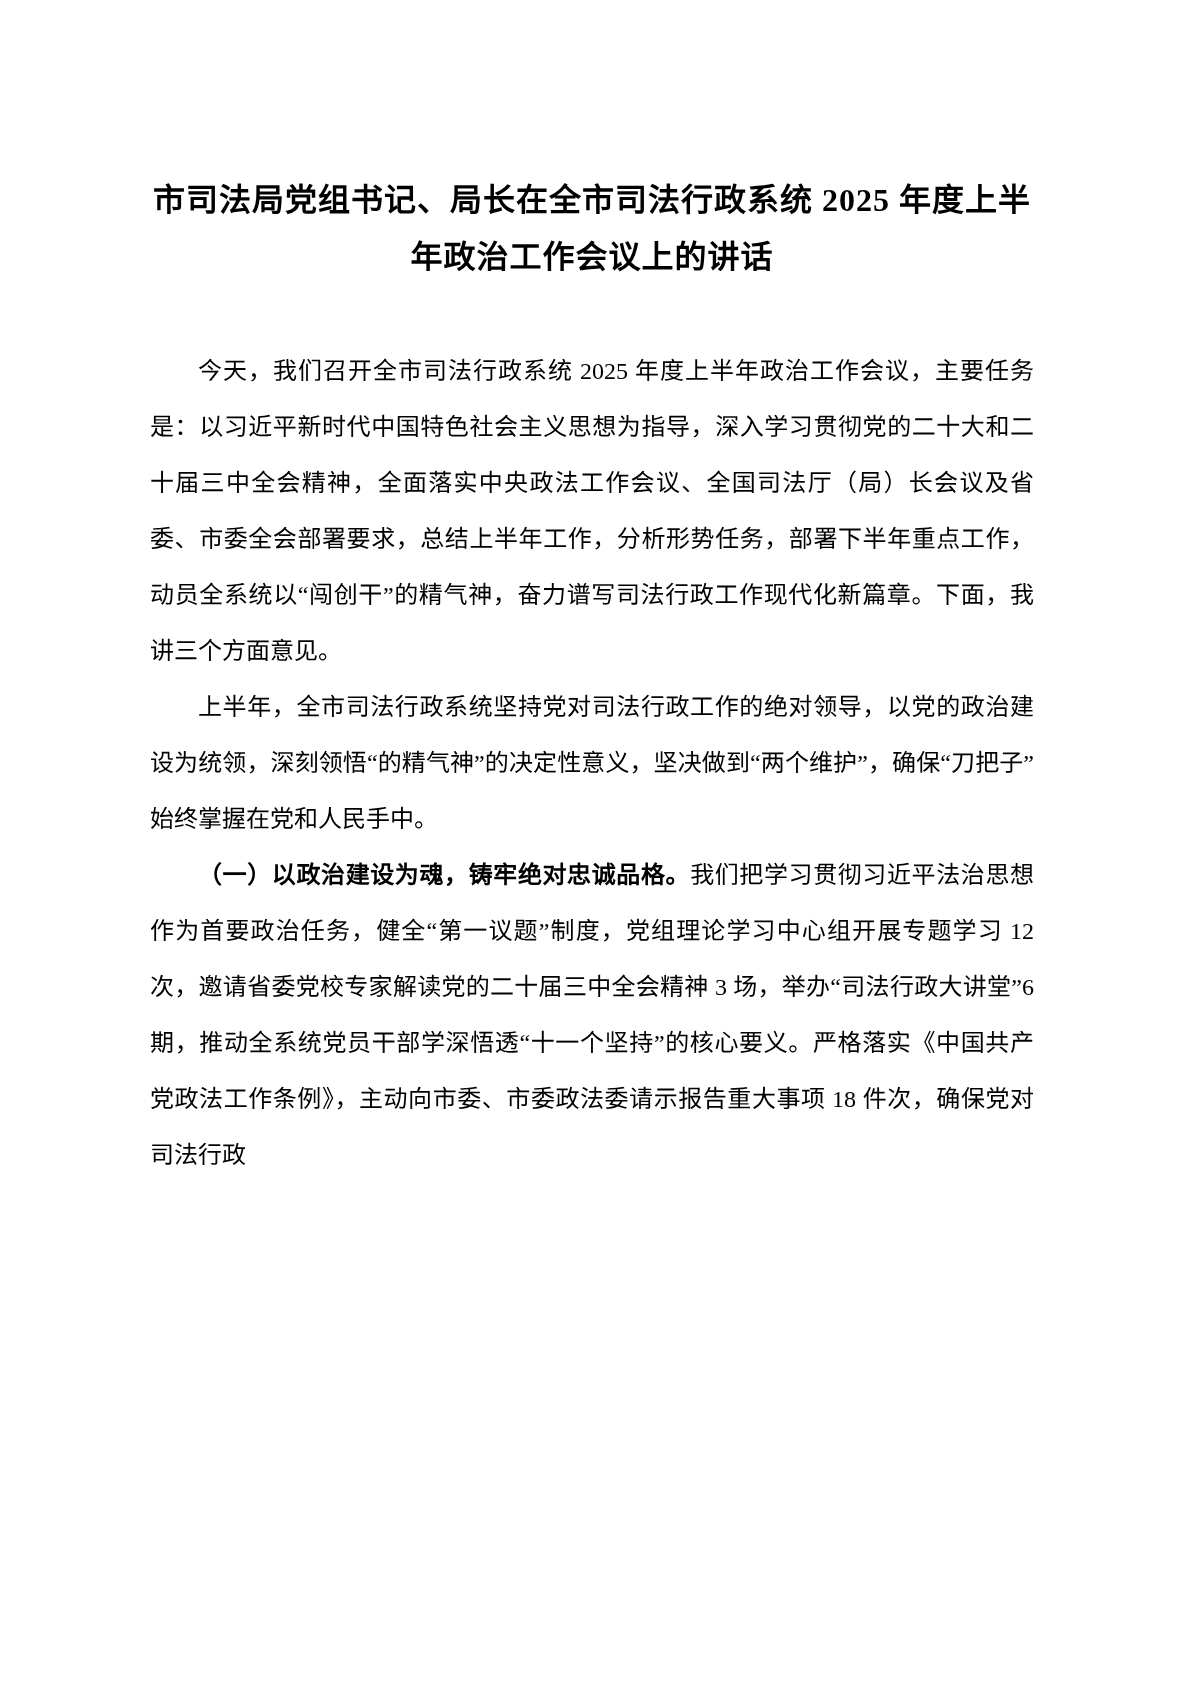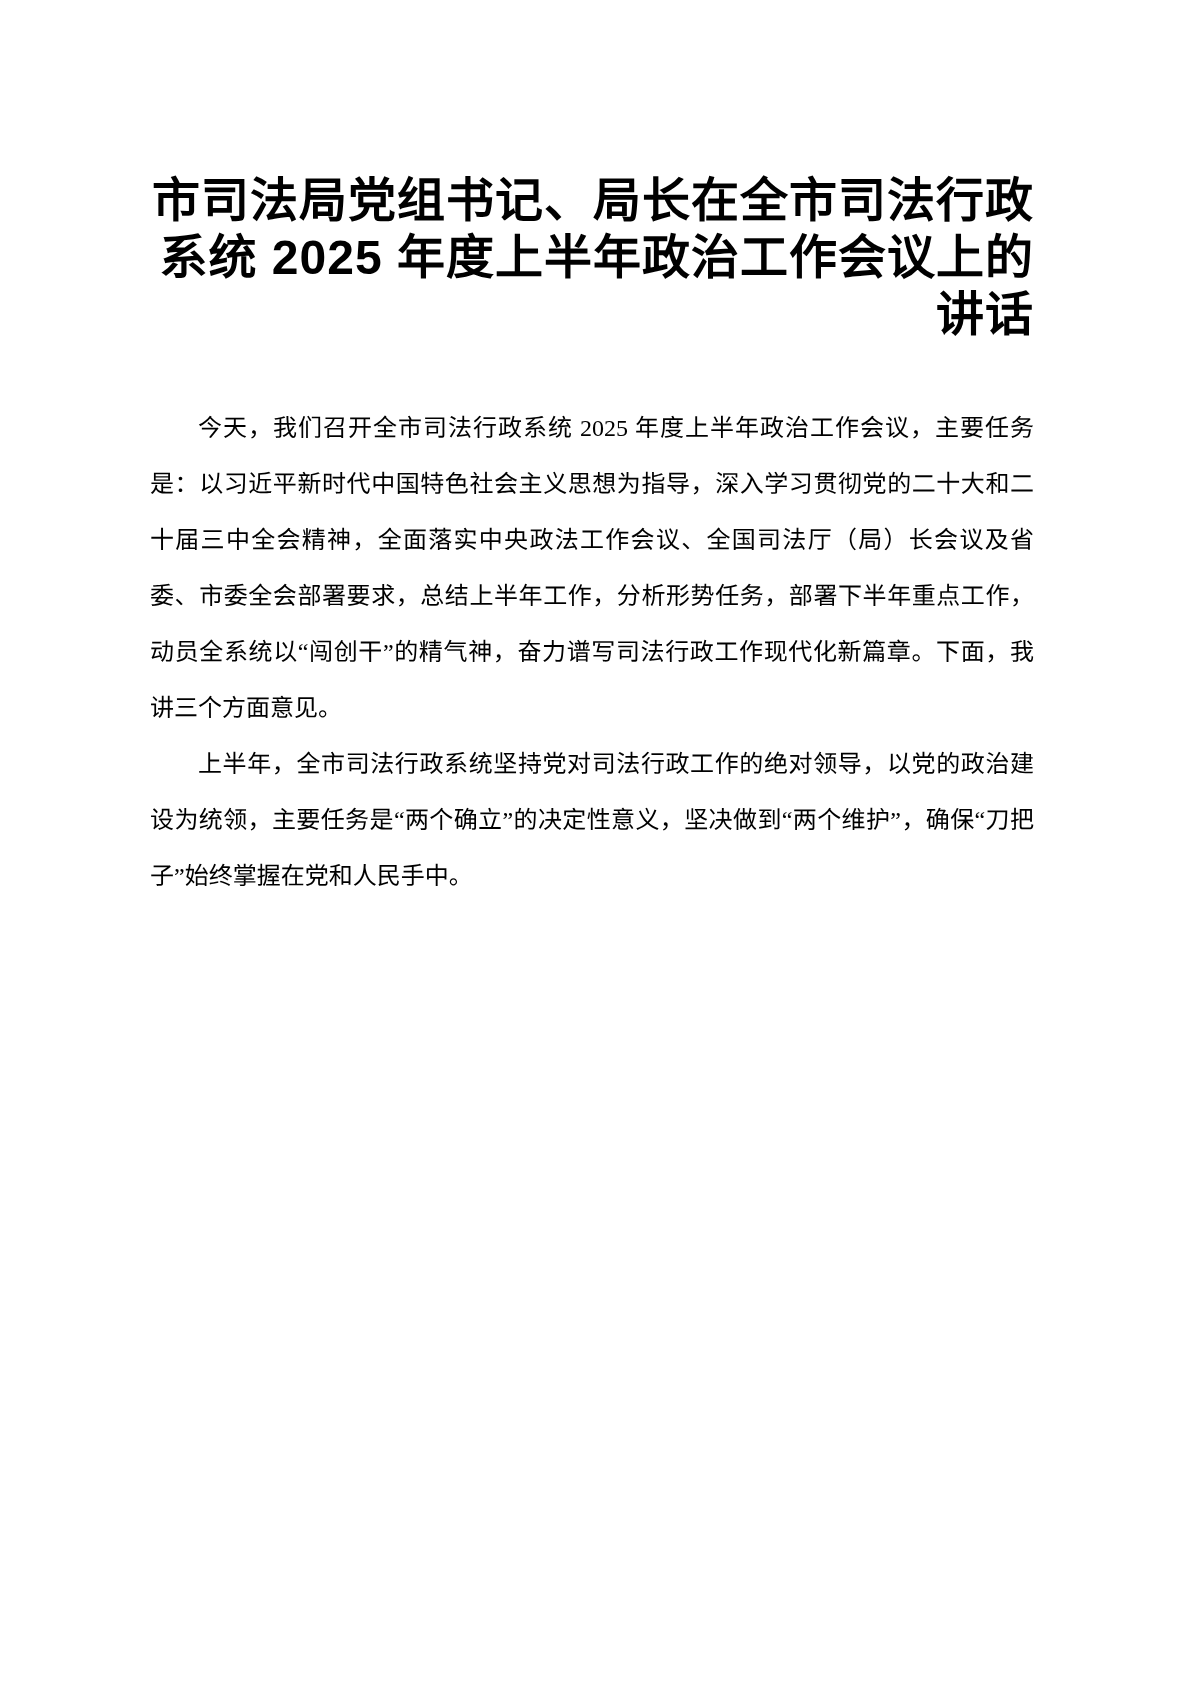--- a/index.html
+++ b/index.html
@@ -11,26 +11,26 @@
     overflow: hidden;
   }
   .page {
     width: 1190px;
     height: 1683px;
     background: #ffffff;
     color: #000000;
     padding: 172px 156px 0 150px;
   }
   .doc-title {
-    font-family: Liberation Sans, sans-serif;
+    font-family: Liberation Serif, serif;
     font-weight: 700;
-    font-size: 48px;
+    font-size: 32px;
     line-height: 57px;
     letter-spacing: 1px;
-    text-align: right;
+    text-align: center;
     margin: 0;
   }
   .doc-body {
     margin-top: 57px;
   }
   .para {
     font-family: "Liberation Serif", serif;
     font-size: 24px;
     line-height: 56px;
     text-align: justify;
@@ -50,16 +50,17 @@
 </head>
 <body>
 
 <div class="page">
   <h1 class="doc-title">市司法局党组书记、局长在全市司法行政系统 2025 年度上半年政治工作会议上的讲话</h1>
 
   <div class="doc-body">
     <p class="para">今天，我们召开全市司法行政系统 2025 年度上半年政治工作会议，主要任务是：以习近平新时代中国特色社会主义思想为指导，深入学习贯彻党的二十大和二十届三中全会精神，全面落实中央政法工作会议、全国司法厅（局）长会议及省委、市委全会部署要求，总结上半年工作，分析形势任务，部署下半年重点工作，动员全系统以“闯创干”的精气神，奋力谱写司法行政工作现代化新篇章。下面，我讲三个方面意见。</p>
 
 
-    <p class="para">上半年，全市司法行政系统坚持党对司法行政工作的绝对领导，以党的政治建设为统领，主要任务是“两个确立”的决定性意义，坚决做到“两个维护”，确保“刀把子”始终掌握在党和人民手中。</p>
+    <p class="para">上半年，全市司法行政系统坚持党对司法行政工作的绝对领导，以党的政治建设为统领，深刻领悟“的精气神”的决定性意义，坚决做到“两个维护”，确保“刀把子”始终掌握在党和人民手中。</p>
 
+    <p class="para"><span class="item-lead">（一）以政治建设为魂，铸牢绝对忠诚品格。</span><span>我们把学习贯彻习近平法治思想作为首要政治任务，健全“第一议题”制度，党组理论学习中心组开展专题学习 12 次，邀请省委党校专家解读党的二十届三中全会精神 3 场，举办“司法行政大讲堂”6 期，推动全系统党员干部学深悟透“十一个坚持”的核心要义。严格落实《中国共产党政法工作条例》，主动向市委、市委政法委请示报告重大事项 18 件次，确保党对司法行政</span></p>
   </div>
 </div>
 
 </body></html>

